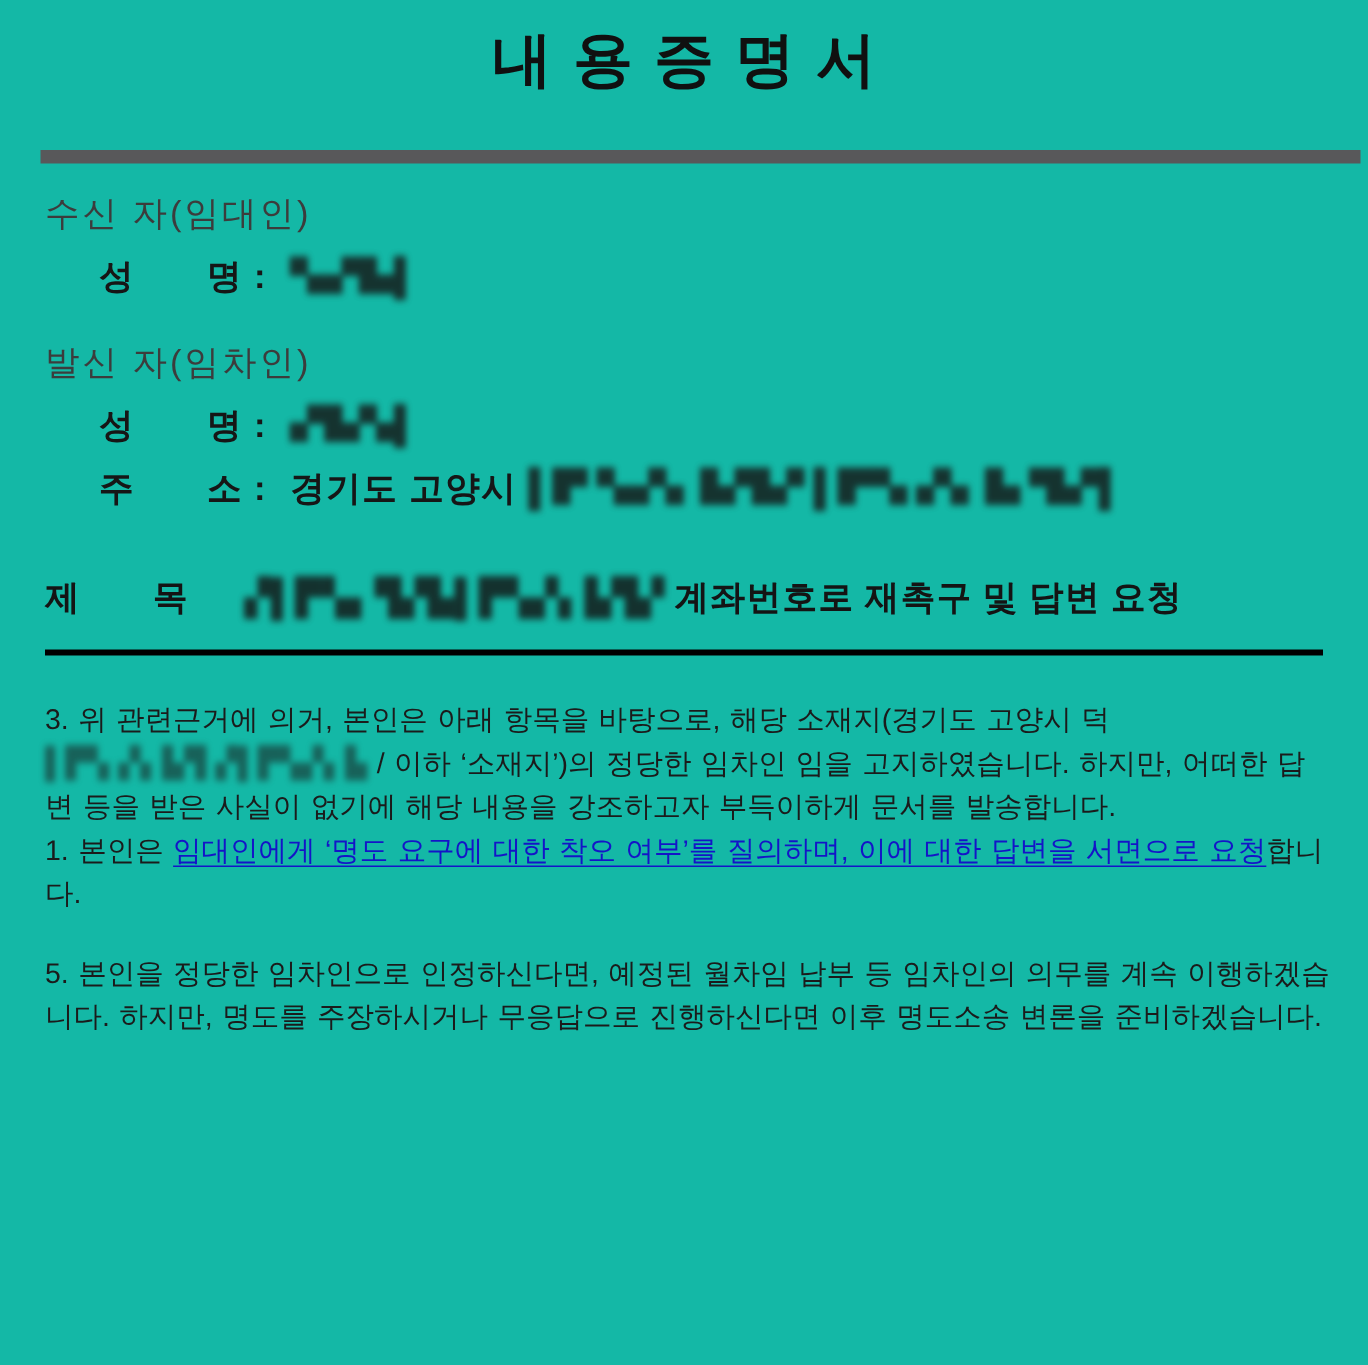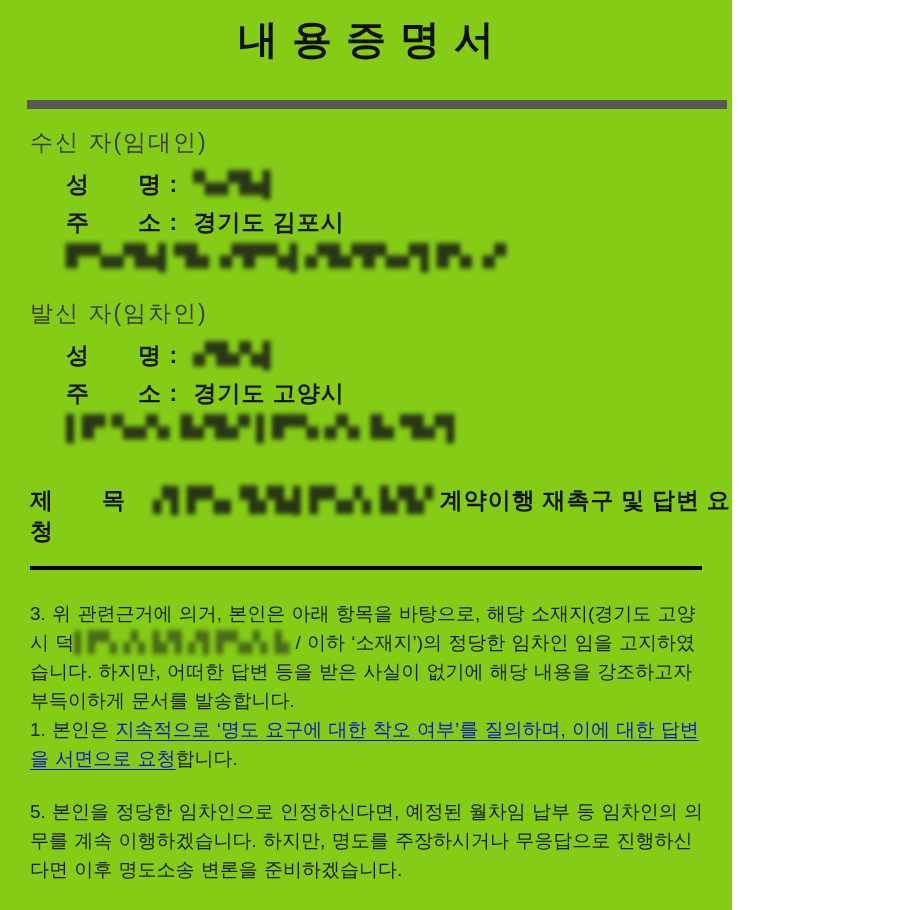--- a/index.html
+++ b/index.html
@@ -1,18 +1,18 @@
 <!DOCTYPE html>
 <html lang="ko"><head>
 <meta charset="utf-8">
 <style>
   html,body{margin:0;padding:0;background:#fff;}
   .page{
-    width:732px;height:910px;box-sizing:border-box;position:relative;
-    background:#84cc16;overflow:hidden;
+    width:912px;height:910px;box-sizing:border-box;position:relative;
+    background:#14b8a6;overflow:hidden;
     font-family:"Liberation Sans","DejaVu Sans",sans-serif;
   }
   .doc-title{
     padding-top:12px;text-align:center;
     font-family:"Liberation Serif","DejaVu Serif",serif;
     font-weight:700;font-size:40px;letter-spacing:14px;color:#101010;
     text-indent:14px; 
   }
   .bar-divider{height:9px;background:#58585a;margin:33px 5px 0 27px;}
   .rule-divider{height:4px;background:#000;margin:19px 30px 0 30px;}
@@ -24,21 +24,21 @@
     font-family:Liberation Sans, sans-serif;
     font-weight:700;font-size:23px;color:#161616;letter-spacing:1px;
   }
   .kv-row .label{margin-right:8px;}
   .sender-block{margin-top:26px;}
   .subject-row{
     margin:42px 0 0 30px;
     font-family:"Liberation Serif","DejaVu Serif",serif;
     font-weight:700;font-size:23px;color:#141414;letter-spacing:1px;
   }
-  .subject-row .label{margin-right:20px;}
+  .subject-row .label{margin-right:30px;}
   .redacted{
     filter:blur(2.3px);opacity:.82;letter-spacing:0;
     display:inline-block;transform:scaleY(1.05);
   }
   .redacted.light{opacity:.55;}
   .doc-body{
     margin:29px 24px 0 30px;font-size:19px;line-height:29px;color:#1b1b1b;
     word-spacing:1px;
   }
   .doc-body p{margin:0 0 22px 0;}
@@ -57,55 +57,50 @@
   <div class="doc-title">내용증명서</div>
 
   <div class="bar-divider" style="background: rgb(88, 88, 90);"></div>
 
   <div class="party-block">
     <div class="party-heading">수신 자(임대인)</div>
     <div class="kv-row">
       <span class="label">성　　명 :</span>
       <span class="redacted">▚▞▙▌</span>
     </div>
-    <div class="kv-row">
-      <span class="label">주　　소 :</span>
-      <span>경기도 김포시</span>
-      <span class="redacted">▛▚▞▙▌▜▖▞▛▚▌▞▙▜▚▞▌▛▖▞</span>
-    </div>
   </div>
 
   <div class="party-block sender-block">
     <div class="party-heading">발신 자(임차인)</div>
     <div class="kv-row">
       <span class="label">성　　명 :</span>
       <span class="redacted">▞▙▚▌</span>
     </div>
     <div class="kv-row">
       <span class="label">주　　소 :</span>
       <span>경기도 고양시</span>
       <span class="redacted">▌▛ ▚▞▖▙▜▞ ▌▛▚ ▞▖▙ ▜▞▌</span>
     </div>
   </div>
 
   <div class="subject-row">
     <span class="label">제　　목</span>
     <span class="redacted">▞▌▛▚▖▜▞▙▌▛▚▞▖▙▜▞</span>
-    <span>계약이행 재촉구 및 답변 요청</span>
+    <span>계좌번호로 재촉구 및 답변 요청</span>
   </div>
 
   <div class="rule-divider" style="background: rgb(0, 0, 0);"></div>
 
   <div class="doc-body">
 
 
 
     <p class="tight"><span>3. 위 관련근거에 의거, 본인은 아래 항목을 바탕으로, 해당 소재지(경기도 고양시 덕</span><span class="redacted light">▌▛▚ ▞▖▙▜ ▞▌▛▚▞▖▙</span><span> / 이하 ‘소재지’)의 정당한 임차인 임을 고지하였습니다. 하지만, 어떠한 답변 등을 받은 사실이 없기에 해당 내용을 강조하고자 부득이하게 문서를 발송합니다.</span></p>
 
 
 
-    <p class="p4"><span>1. 본인은 </span><span class="emphasis" style="color: rgb(20, 20, 200); text-decoration-color: rgb(20, 20, 200);">지속적으로 ‘명도 요구에 대한 착오 여부’를 질의하며, 이에 대한 답변을 서면으로 요청</span><span>합니다.</span></p>
+    <p class="p4"><span>1. 본인은 </span><span class="emphasis" style="color: rgb(20, 20, 200); text-decoration-color: rgb(20, 20, 200);">임대인에게 ‘명도 요구에 대한 착오 여부’를 질의하며, 이에 대한 답변을 서면으로 요청</span><span>합니다.</span></p>
 
     <p>5. 본인을 정당한 임차인으로 인정하신다면, 예정된 월차임 납부 등 임차인의 의무를 계속 이행하겠습니다. 하지만, 명도를 주장하시거나 무응답으로 진행하신다면 이후 명도소송 변론을 준비하겠습니다.</p>
 
   </div>
 
 </div>
 
 </body></html>

